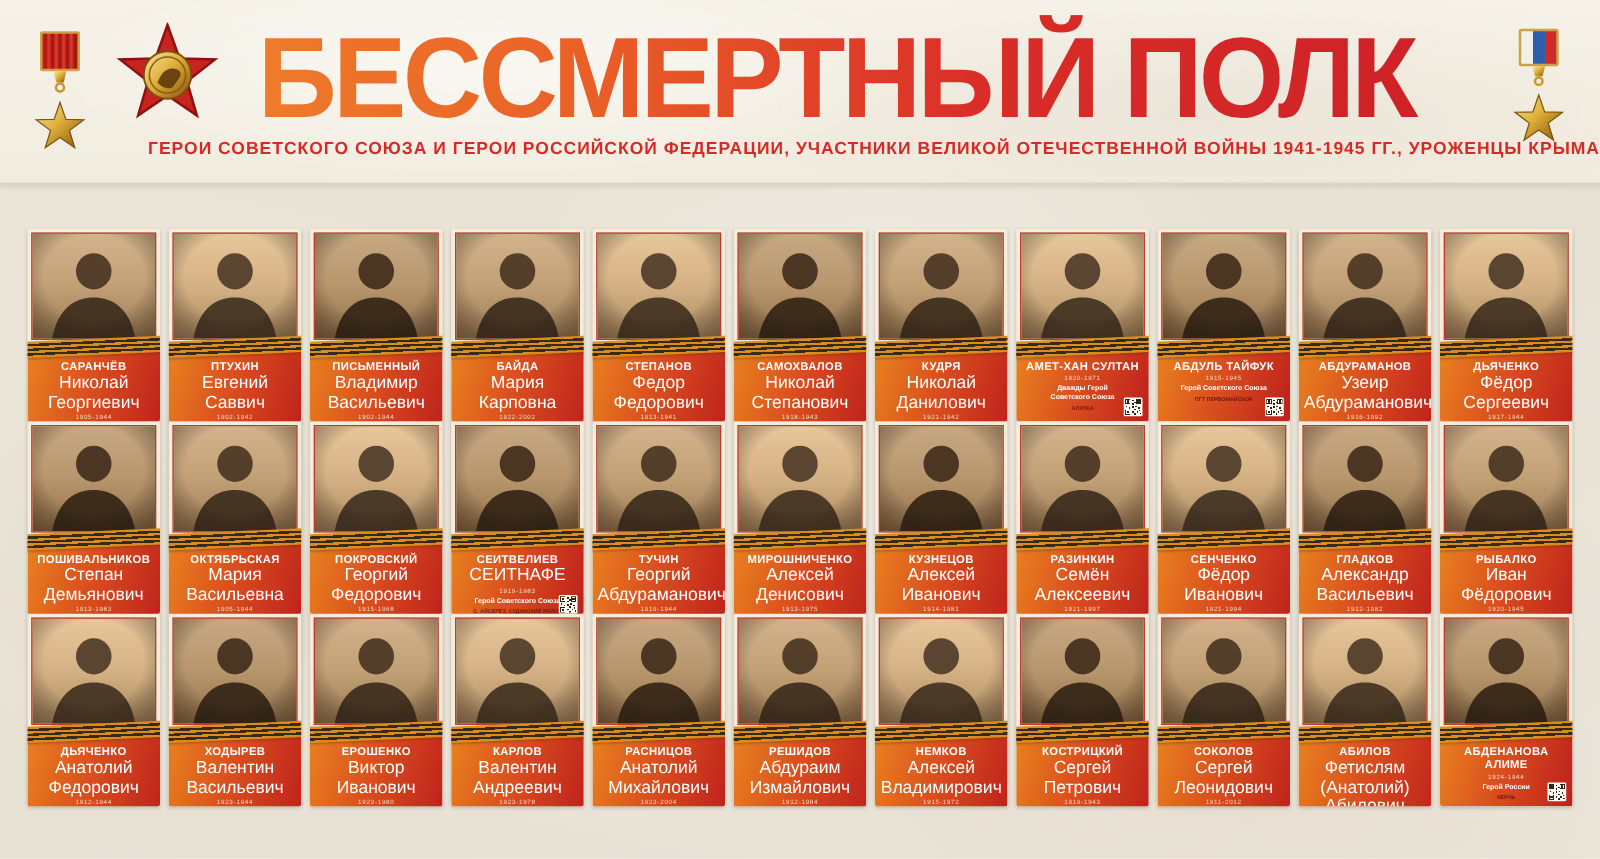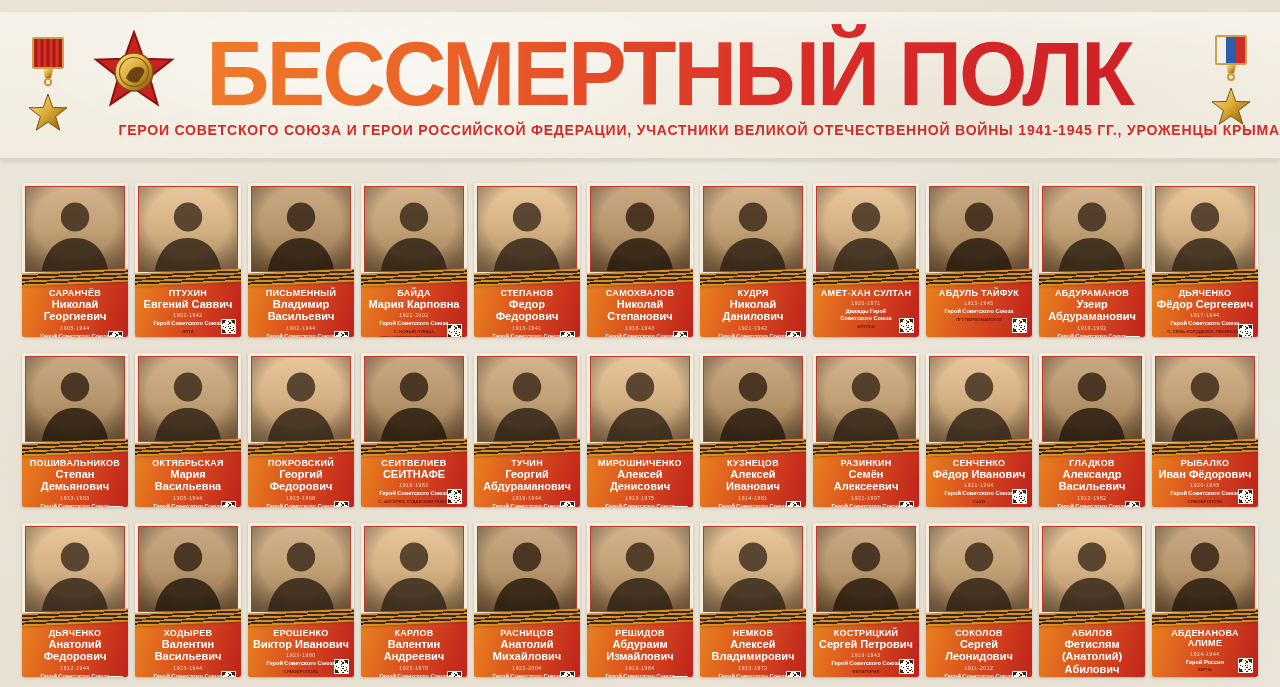--- a/index.html
+++ b/index.html
@@ -7,21 +7,21 @@
     width:1280px;height:687px;position:relative;overflow:hidden;
     font-family:"Liberation Sans",sans-serif;
     background:
       radial-gradient(420px 260px at 18% 62%, rgba(193,178,156,.18), transparent 70%),
       radial-gradient(520px 300px at 78% 80%, rgba(188,174,152,.16), transparent 70%),
       radial-gradient(400px 240px at 55% 30%, rgba(255,255,255,.25), transparent 70%),
       linear-gradient(12deg, #e7e1d4 0%, #ece6da 40%, #e6e0d3 100%);
   }
   
   .header{
-    position:absolute;top:12px;left:0;right:0;height:146px;
+    position:absolute;top:0;left:0;right:0;height:146px;
     background:
       radial-gradient(500px 120px at 30% 40%, rgba(255,255,255,.5), transparent 70%),
       radial-gradient(600px 140px at 75% 60%, rgba(222,212,196,.35), transparent 70%),
       linear-gradient(180deg,#f6f2e9,#f1ecdf);
     border-bottom:2px solid rgba(164,160,142,.35);
     box-shadow:0 2px 4px rgba(90,80,60,.12);
     padding-left:42px;
   }
   .title{
     position:absolute;left:168px;right:110px;top:14px;height:96px;
@@ -36,21 +36,21 @@
     position:absolute;left:0;right:0;top:110px;text-align:right;
     font-size:14px;font-weight:bold;color:#d52b28;letter-spacing:.8px;
   }
   .medal{position:absolute;}
   .medal.left{left:24px;top:24px;}
   .medal.right{right:26px;top:22px;}
   .emblem{position:absolute;left:92px;top:18px;}
   
   .grid{
     position:absolute;top:183px;left:11px;right:11px;
-    display:flex;flex-direction:column;gap:16px;
+    display:flex;flex-direction:column;
   }
   .row{display:flex;gap:7px;justify-content:center;}
   .card{
     width:106px;height:154px;box-sizing:border-box;padding:3px;
     background:#f4edde;border-radius:2px;overflow:hidden;position:relative;
     box-shadow:0 1px 3px rgba(70,55,35,.25);
     display:flex;flex-direction:column;
   }
   .photo{
     height:84px;flex:none;border:1px solid #bf3a2b;background:#caa883;
@@ -68,21 +68,21 @@
     box-shadow:0 1px 2px rgba(60,40,20,.35);
     border-radius:2px;
   }
   .red{
     flex:1;margin:-3px -3px -3px;padding:6px 3px 3px;position:relative;z-index:1;
     background:linear-gradient(105deg,#e8811f 0%,#da4f1e 45%,#bd201c 100%);
     border-radius:0 0 2px 2px;color:#fff;text-align:center;
     display:flex;flex-direction:column;align-items:center;
   }
   .surname{font-size:9px;font-weight:bold;letter-spacing:.3px;line-height:1.15;margin-top:1px;max-width:98px;}
-  .given{font-size:11px;font-weight:bold;line-height:1.1;max-width:98px;}
+  .given{font-size:14px;font-weight:normal;line-height:1.1;max-width:98px;}
   .years{font-size:5px;color:#f6dcc0;letter-spacing:.6px;margin-top:2px;}
   .hero{font-size:5.6px;font-weight:bold;line-height:1.2;margin-top:2px;max-width:72px;}
   .place{font-size:4.3px;font-weight:bold;color:#741610;line-height:1.25;margin-top:2px;max-width:84px;text-transform:uppercase;}
   .qr{position:absolute;right:5px;bottom:4px;width:15px;height:15px;background:#fdfaf3;border-radius:1px;padding:1px;box-sizing:border-box;}
   .qr svg{display:block;width:100%;height:100%;}
   .defs{position:absolute;width:0;height:0;overflow:hidden;}
 </style>
 </head>
 <body>
 

